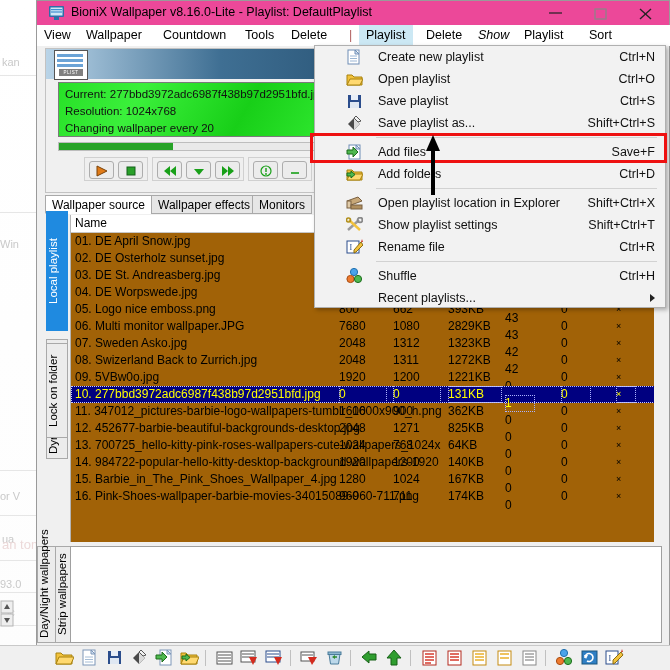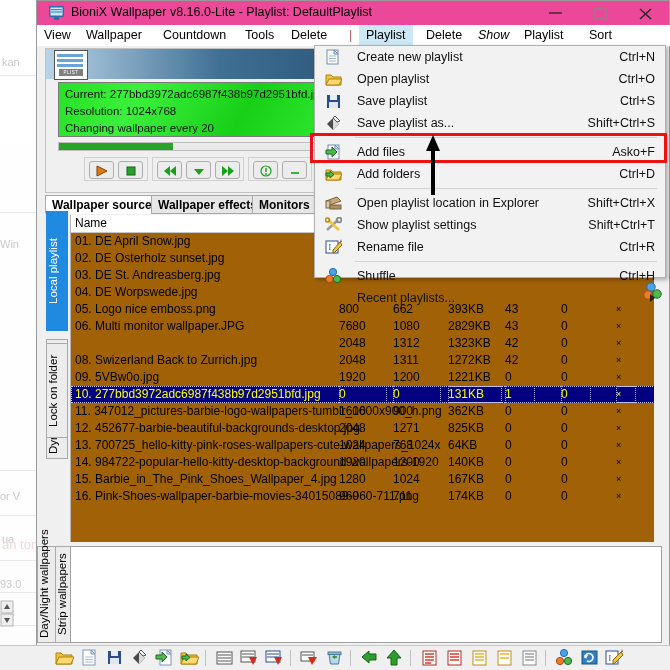--- a/index.html
+++ b/index.html
@@ -64,21 +64,21 @@
   #transport{position:absolute;left:38px;top:108px;width:218px;height:24px;}
   .tgrp{position:absolute;top:0;height:24px;border:1px solid #d0d0d0;
         background:#efefef;box-sizing:border-box;}
   .tbtn{position:absolute;top:3px;width:25px;height:18px;background:#ececec;
         border:1px solid #adadad;border-radius:3px;box-sizing:border-box;}
   .tbtn svg{position:absolute;left:5px;top:3px;}
 
   
   #tabstrip{position:absolute;left:8px;top:194px;width:293px;height:19px;}
   .tabi{position:absolute;top:0;height:19px;line-height:19px;font-size:12px;
-        font-weight:bold;padding:0 6px;border:1px solid #a9a9a9;
+        font-weight:normal;padding:0 6px;border:1px solid #a9a9a9;
         background:#e6e6e6;box-sizing:border-box;white-space:nowrap;}
   .tabi.on{background:#fff;border-bottom:1px solid #fff;}
   
   #vtabs{position:absolute;left:9px;top:214px;width:24px;height:428px;}
   .vtab{position:absolute;left:0;width:22px;writing-mode:vertical-rl;
         transform:rotate(180deg);font-size:11.5px;text-align:center;
         border:1px solid #a9a9a9;box-sizing:border-box;background:#ececec;
         white-space:nowrap;padding:4px 0;}
   .vtab.on{background:#1f8ae0;color:#fff;border-color:#1f8ae0;}
 
@@ -89,21 +89,21 @@
          border-bottom:1px solid #c6c6c6;}
   #ghead span{position:absolute;top:1px;font-size:12px;color:#000;}
   .grow{position:absolute;left:0;width:584px;height:17px;font-size:12px;
         line-height:17px;color:#000;white-space:nowrap;}
   .grow.sel{background:#000080;color:#ffff00;outline:1px dotted #c8c8ff;
             outline-offset:-1px;}
   .c-name{position:absolute;left:4px;overflow:hidden;}
   .c-w{position:absolute;left:268px;width:48px;}
   .c-h{position:absolute;left:322px;width:48px;}
   .c-s{position:absolute;left:377px;width:54px;}
-  .c-a{position:absolute;left:434px;width:30px;}
+  .c-a{position:absolute;left:434px;width:30px;margin-top:9px;}
   .c-b{position:absolute;left:490px;width:30px;}
   .c-x{position:absolute;left:545px;width:20px;font-size:9px;}
   .grow.sel .cellbox{outline:1px dotted #aab2ff;outline-offset:-1px;}
 
   
   #vtabs2{position:absolute;left:9px;top:545px;width:24px;height:97px;}
 
   
   #lowerpane{position:absolute;left:33px;top:545px;width:592px;height:97px;
              background:#fff;border:1px solid #a0a0a0;box-sizing:border-box;}
@@ -112,23 +112,23 @@
   #righticons{position:absolute;left:604px;top:47px;width:28px;height:500px;}
   .ricon{position:absolute;left:2px;width:24px;height:24px;}
 
   
   #redbox{position:absolute;left:310px;top:133px;width:357px;height:30px;
           border:3px solid #ee1111;box-sizing:border-box;z-index:60;}
   
   #arrow{position:absolute;left:425px;top:135px;width:16px;height:60px;z-index:61;}
 
   
-  #dropdown{position:absolute;left:314px;top:45px;width:352px;height:233px;
+  #dropdown{position:absolute;left:314px;top:45px;width:352px;height:263px;
             background:#f2f2f2;border:1px solid #b0b0b0;z-index:50;
-            box-shadow:2px 2px 4px rgba(0,0,0,.28);box-sizing:border-box;}
+            box-shadow:2px 2px 4px rgba(0,0,0,.28);box-sizing:border-box;padding-left:21px;}
   .dd-item{position:relative;height:22px;line-height:22px;font-size:12.5px;
            color:#111;padding-left:42px;white-space:nowrap;}
   .dd-item .sc{position:absolute;right:10px;top:0;font-size:12.5px;color:#111;}
   .dd-item .ic{position:absolute;left:10px;top:3px;width:17px;height:16px;}
   .dd-sep{height:1px;margin:3px 8px 3px 40px;background:#d2d2d2;}
   .dd-arrow{position:absolute;right:10px;top:7px;width:0;height:0;
             border-left:5px solid #222;border-top:4px solid transparent;
             border-bottom:4px solid transparent;}
 
   
@@ -381,20 +381,21 @@
         <div class="grow" style="top: 103px;">
           <span class="c-name">06. Multi monitor wallpaper.JPG</span>
           <span class="c-w">7680</span>
           <span class="c-h">1080</span>
           <span class="c-s">2829KB</span>
           <span class="c-a">43</span>
           <span class="c-b">0</span>
           <span class="c-x">×</span>
         </div>
         <div class="grow" style="top: 120px;">
+          <span class="c-name">07. Sweden Asko.jpg</span>
           <span class="c-w">2048</span>
           <span class="c-h">1312</span>
           <span class="c-s">1323KB</span>
           <span class="c-a">42</span>
           <span class="c-b">0</span>
           <span class="c-x">×</span>
         </div>
         <div class="grow" style="top: 137px;">
           <span class="c-name">08. Swizerland Back to Zurrich.jpg</span>
           <span class="c-w">2048</span>
@@ -576,21 +577,21 @@
 
   <div class="dd-item">
     <span class="ic">
       <svg width="17" height="16">
           <rect x="3" y="1" width="11" height="14" fill="#fff" stroke="#6f8db5"></rect>
           <polygon points="10,1 14,5 10,5" fill="#cfe0f2" stroke="#6f8db5"></polygon>
           <polygon points="1,6 7,6 7,3 12,8 7,13 7,10 1,10" fill="#4fb84f" stroke="#1d6d1d"></polygon>
         </svg>
     </span>
     <span>Add files</span>
-    <span class="sc">Asko+F</span>
+    <span class="sc">Save+F</span>
   </div>
 
   <div class="dd-item">
     <span class="ic">
       <svg width="17" height="16">
           <polygon points="1,4 6,4 8,6 16,6 16,14 1,14" fill="#f2c23c" stroke="#a8820f"></polygon>
           <polygon points="1,14 4,8 17,8 14,14" fill="#ffd970" stroke="#a8820f"></polygon>
           <polygon points="1,7 5,7 5,5 9,8.5 5,12 5,10 1,10" fill="#4fb84f" stroke="#1d6d1d"></polygon>
         </svg>
     </span>

